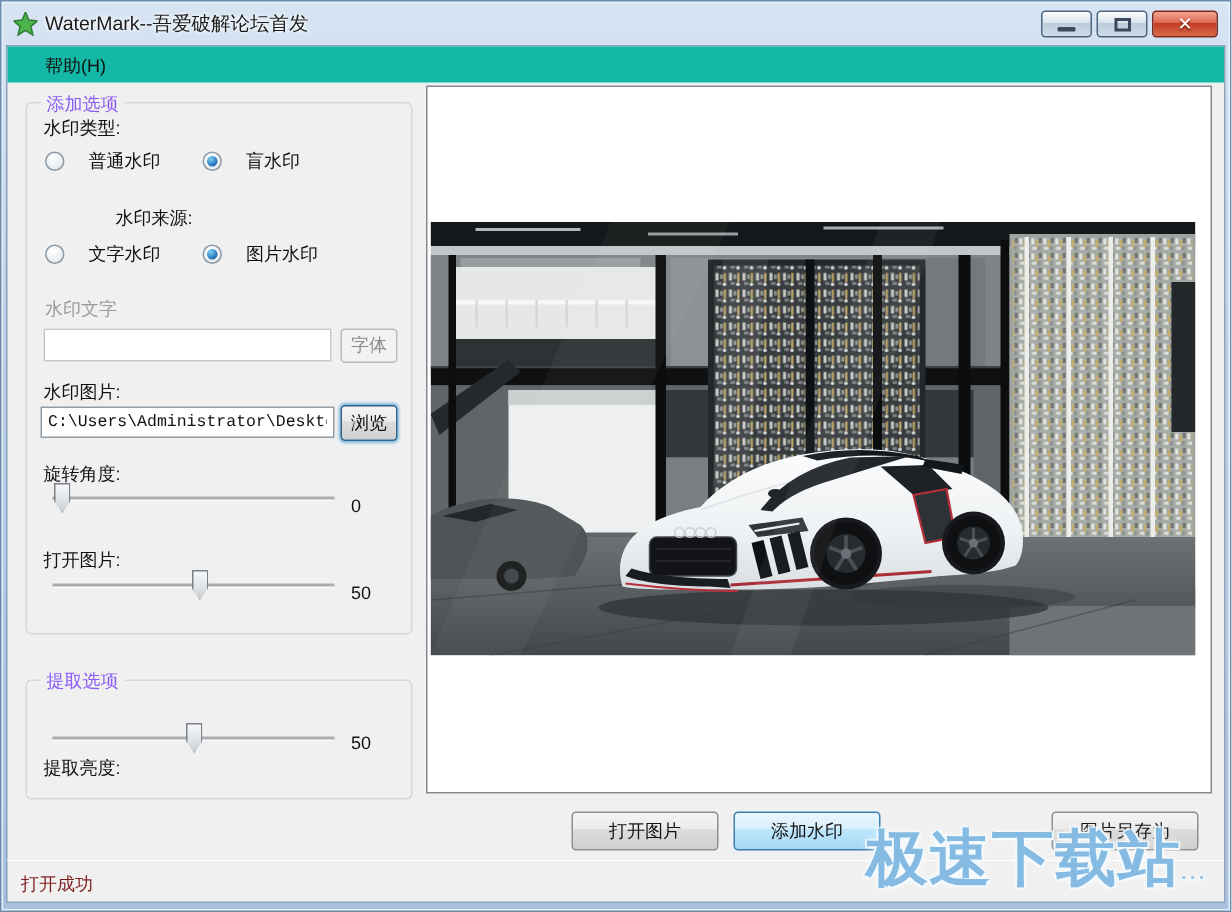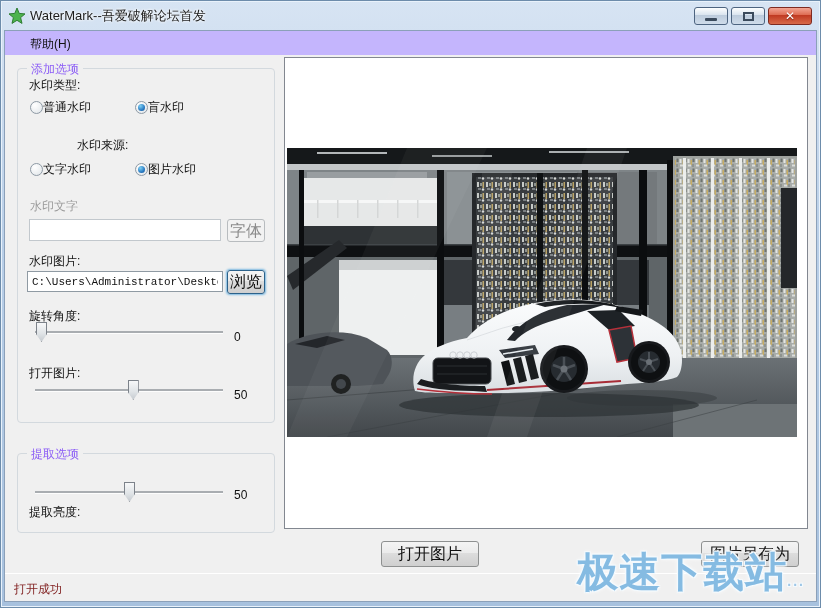--- a/index.html
+++ b/index.html
@@ -18,39 +18,39 @@
           position:relative;cursor:pointer;}
   .winbtn.close{width:44px;border-color:#7e2a20;
           background:linear-gradient(#f3a593,#dd6a50 45%,#c03a22 46%,#d86a4a);}
   .glyph-min{position:absolute;left:10px;top:10px;width:12px;height:3px;background:#3a4a5c;border-radius:1px;}
   .glyph-max{position:absolute;left:11px;top:4px;width:11px;height:9px;border:2px solid #3a4a5c;background:transparent;}
   .glyph-close{position:absolute;left:0;top:1px;width:100%;text-align:center;color:#fff;
                font-size:12px;font-weight:bold;text-shadow:0 1px 1px #7c1f10;}
   
   .client{position:absolute;left:4px;top:30px;width:813px;height:572px;background:#f0f0f0;
           border:1px solid #8ba0b9;}
-  .menubar{position:absolute;left:0;top:0;width:100%;height:24px;background:#c4b5fd;}
+  .menubar{position:absolute;left:0;top:0;width:100%;height:24px;background:#14b8a6;}
   .menu-item{position:absolute;left:18px;top:3px;padding:2px 7px;font-size:12px;color:#111;cursor:default;}
   
   .groupbox{position:absolute;border:1px solid #d3d9de;border-radius:4px;}
   .groupbox .gb-label{position:absolute;top:-8px;left:9px;background:#f0f0f0;padding:0 4px;
                       font-size:12px;color:#8b5cf6;}
   .field-label{position:absolute;font-size:12px;color:#111;white-space:nowrap;}
   .field-label.disabled{color:#9a9a9a;}
   
-  .radio-row{position:absolute;display:flex;align-items:center;gap:0;}
+  .radio-row{position:absolute;display:flex;align-items:center;gap:16px;}
   .radio{width:13px;height:13px;border-radius:50%;border:1px solid #8e9aa5;position:relative;
          background:radial-gradient(circle at 35% 30%,#ffffff,#dfe4e8);}
   .radio.checked::after{content:"";position:absolute;left:2px;top:2px;width:7px;height:7px;border-radius:50%;
          background:radial-gradient(circle at 35% 30%,#7ed0f2,#2b7cc4 60%,#134f8c);}
   .radio-label{font-size:12px;color:#111;}
   
   .textbox{position:absolute;border:1px solid #c2c8cd;background:#fff;font-size:12px;padding:2px 4px;outline:none;}
   .textbox.path{border:1px solid #8f9aa3;font-family:"Liberation Mono","DejaVu Sans Mono",monospace;font-size:11px;color:#111;}
-  .btn{position:absolute;border:1px solid #8e9090;border-radius:3px;font-size:16px;color:#111;
+  .btn{position:absolute;border:1px solid #8e9090;border-radius:3px;font-size:12px;color:#111;
        background:linear-gradient(#f4f4f4,#ebebeb 45%,#dddddd 46%,#cfcfcf);text-align:center;cursor:pointer;}
   .btn.disabled{border-color:#b8bcbf;color:#8b8b8b;background:#f2f2f2;}
   .btn.focused{border-color:#2c628b;box-shadow:0 0 2px 1px #7ab8e0;}
   .btn.highlight{border-color:#3c7fb1;background:linear-gradient(#eaf6fd,#d7effc 45%,#bde6fd 46%,#a6d9f4);}
   
   .slider{position:absolute;height:20px;}
   .slider .track{position:absolute;left:0;right:0;top:9px;height:3px;background:#a9adb1;
                  border-bottom:1px solid #fdfdfd;}
   .slider .thumb{position:absolute;top:0;width:11px;height:20px;margin-left:-5px;
                  background:linear-gradient(#f7f8f9,#dfe3e6 60%,#c7ccd1);
@@ -320,20 +320,21 @@
           </g>
           <circle cx="362" cy="214" r="3" fill="#6a7076"></circle>
 
           <polygon points="120,0 200,0 60,289 0,289" fill="#ffffff" opacity="0.04"></polygon>
           <polygon points="300,0 340,0 240,289 200,289" fill="#ffffff" opacity="0.05"></polygon>
         </svg>
       </div>
     </div>
 
     <div class="btn action-btn" style="left:376px;top:510px;width:98px;">打开图片</div>
+    <div class="btn action-btn highlight" style="left:484px;top:510px;width:98px;">添加水印</div>
     <div class="btn action-btn" style="left:696px;top:510px;width:98px;">图片另存为</div>
 
     <div class="status-sep"></div>
     <span class="status-text">打开成功</span>
   </div>
 
   <div class="wm-overlay"><span>极速下载站</span><span class="wm-dots">...</span></div>
 
 </div>
 

